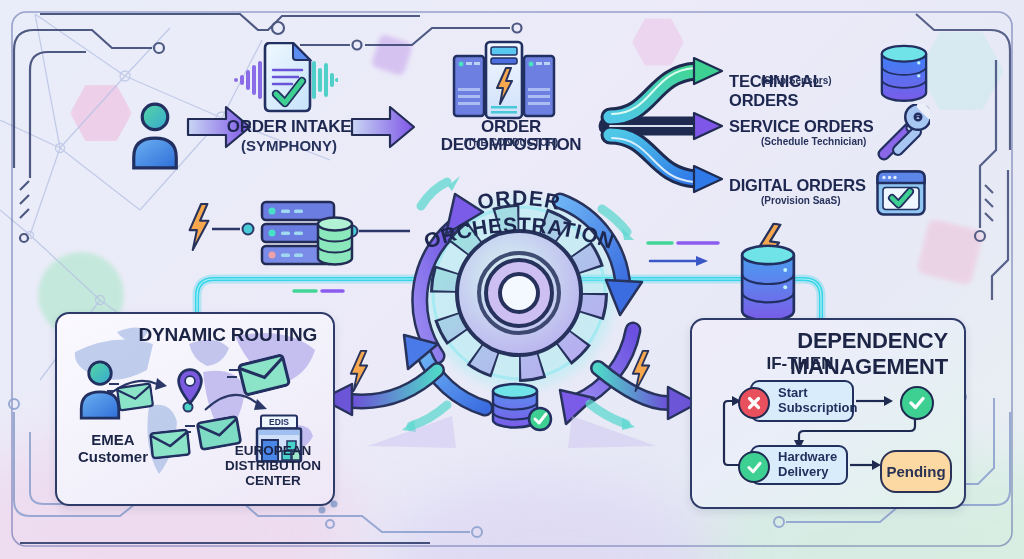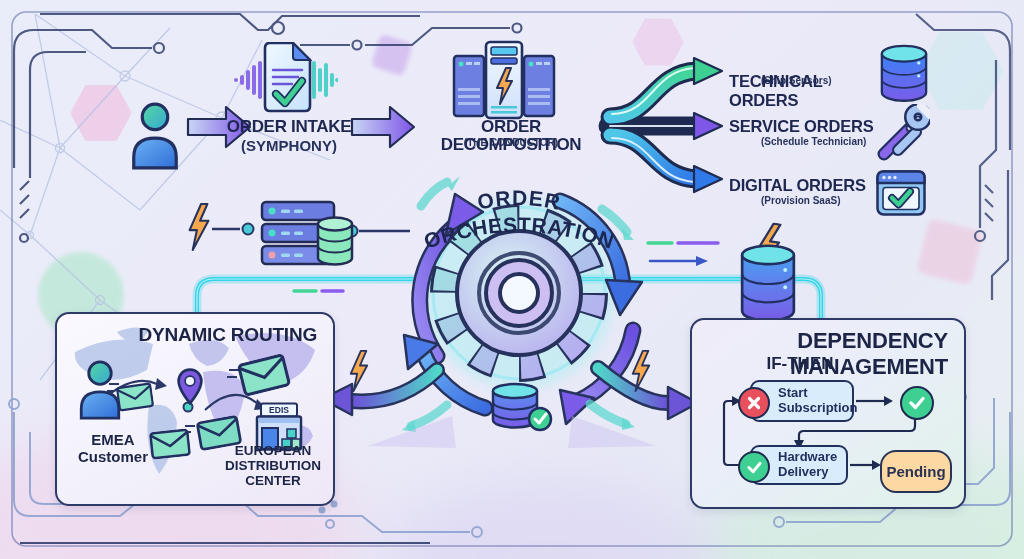--- a/index.html
+++ b/index.html
@@ -489,21 +489,21 @@
           <rect x="1.5" y="1.5" width="37" height="25" rx="3" fill="#8ce4c8" stroke="#223061" stroke-width="2.5"></rect>
           <path d="M2 4 L20 16 L38 4" fill="none" stroke="#223061" stroke-width="2.5"></path>
         </svg>
     </div>
     <div class="abs" style="left:120px;top:54px;">
       <svg width="26" height="38" viewBox="0 0 24 34">
         <path d="M12 1 C5.5 1 1.5 6 1.5 11.5 C1.5 20 12 32 12 32 C12 32 22.5 20 22.5 11.5 C22.5 6 18.5 1 12 1 Z" fill="#7b5ae0" stroke="#223061" stroke-width="2.5"></path>
         <circle cx="12" cy="11.5" r="4.5" fill="#f2f6ff" stroke="#223061" stroke-width="1.5"></circle>
       </svg>
     </div>
-    <div class="abs" style="left:198px;top:88px;">
+    <div class="abs" style="left:198px;top:100px;">
       <svg width="48" height="50" viewBox="0 0 48 50">
         <rect x="6" y="1.5" width="36" height="13" rx="2" fill="#eef6ff" stroke="#223061" stroke-width="2"></rect>
         <text x="24" y="11" text-anchor="middle" font-family="Liberation Sans, sans-serif" font-size="8.5" font-weight="700" fill="#22305e">EDIS</text>
         <rect x="2" y="14.5" width="44" height="33" rx="2" fill="#cfe0f8" stroke="#223061" stroke-width="2.5"></rect>
         <rect x="4" y="16" width="40" height="5" fill="#9fc0f0"></rect>
         <rect x="7" y="26" width="16" height="21" fill="#4a86e8" stroke="#223061" stroke-width="2"></rect>
         <rect x="27" y="37" width="9" height="9" fill="#49d0c8" stroke="#223061" stroke-width="1.5"></rect>
         <rect x="37" y="37" width="8" height="9" fill="#9fe8cc" stroke="#223061" stroke-width="1.5"></rect>
         <rect x="32" y="27" width="9" height="9" fill="#49d0c8" stroke="#223061" stroke-width="1.5"></rect>
       </svg>

